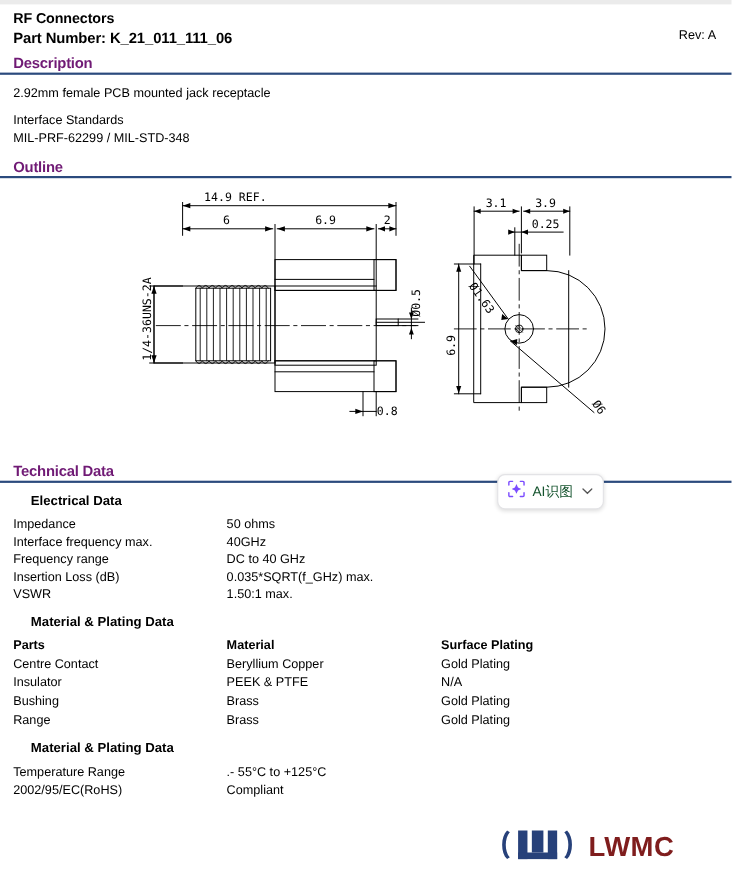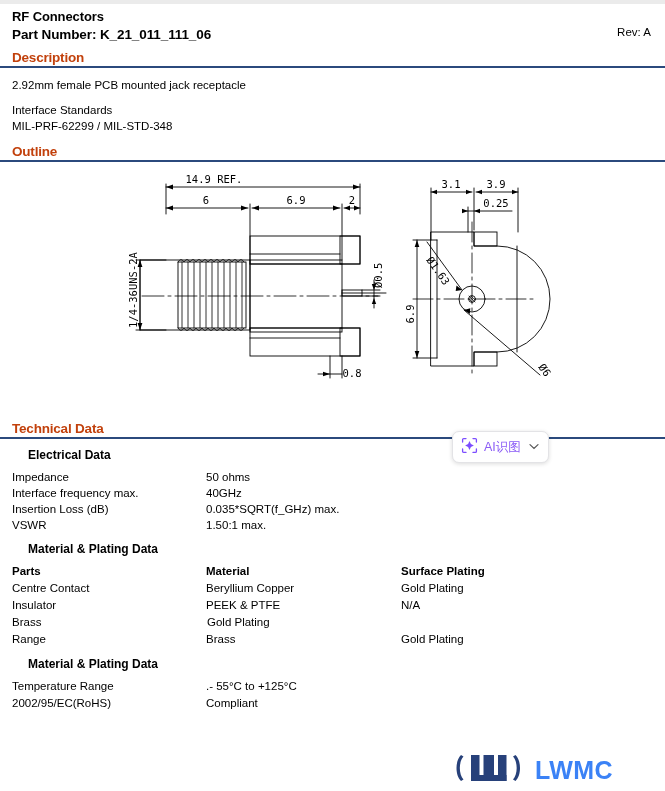--- a/index.html
+++ b/index.html
@@ -59,21 +59,21 @@
     font-size: 11.5px;
     font-weight: normal;
   }
 
   
   .section-head {
     margin: 6px 0 0 0;
     padding: 0 0 1px 12px;
     font-size: 13.5px;
     font-weight: bold;
-    color: #c2410c;
+    color: #701a75;
     letter-spacing: -0.2px;
     border-bottom: 2px solid #2b4a7d;
   }
   .subsection-head {
     margin: 9px 0 7px 0;
     padding-left: 28px;
     font-size: 12px;
     font-weight: bold;
     color: #000;
   }
@@ -142,42 +142,42 @@
     padding: 0 9px 0 8px;
     background: #ffffff;
     border: 1px solid #e3e3e6;
     border-radius: 7px;
     box-shadow: 0 1px 4px rgba(0,0,0,0.14);
     cursor: pointer;
     z-index: 40;
   }
   .ai-widget .ai-label {
     font-size: 12.5px;
-    color: #8b5cf6;
+    color: #14532d;
     white-space: nowrap;
   }
   .ai-chev {
     font-size: 9px;
     color: #4a4a4a;
     margin-left: 2px;
   }
 
   
   .logo-wrap {
     position: absolute;
     left: 452px;
     top: 752px;
     display: flex;
     align-items: center;
     gap: 7px;
   }
   .logo-text {
     font-size: 25px;
     font-weight: bold;
-    color: #3b82f6;
+    color: #7f1d1d;
     letter-spacing: 0.4px;
     line-height: 25px;
   }
 </style>
 </head>
 <body>
 
 <div class="page">
 
   <div class="topstrip"></div>
@@ -357,20 +357,24 @@
     <div class="spec-table">
       <div class="spec-row">
         <div class="spec-label">Impedance</div>
         <div class="spec-value">50 ohms</div>
       </div>
       <div class="spec-row">
         <div class="spec-label">Interface frequency max.</div>
         <div class="spec-value">40GHz</div>
       </div>
       <div class="spec-row">
+        <div class="spec-label">Frequency range</div>
+        <div class="spec-value">DC to 40 GHz</div>
+      </div>
+      <div class="spec-row">
         <div class="spec-label">Insertion Loss (dB)</div>
         <div class="spec-value">0.035*SQRT(f_GHz) max.</div>
       </div>
       <div class="spec-row">
         <div class="spec-label">VSWR</div>
         <div class="spec-value">1.50:1 max.</div>
       </div>
     </div>
 
     <div class="subsection-head">Material &amp; Plating Data</div>
@@ -384,20 +388,21 @@
         <div class="mat-c1">Centre Contact</div>
         <div class="mat-c2">Beryllium Copper</div>
         <div class="mat-c3">Gold Plating</div>
       </div>
       <div class="mat-row">
         <div class="mat-c1">Insulator</div>
         <div class="mat-c2">PEEK &amp; PTFE</div>
         <div class="mat-c3">N/A</div>
       </div>
       <div class="mat-row">
+        <div class="mat-c1">Bushing</div>
         <div class="mat-c2">Brass</div>
         <div class="mat-c3">Gold Plating</div>
       </div>
       <div class="mat-row">
         <div class="mat-c1">Range</div>
         <div class="mat-c2">Brass</div>
         <div class="mat-c3">Gold Plating</div>
       </div>
     </div>
 

